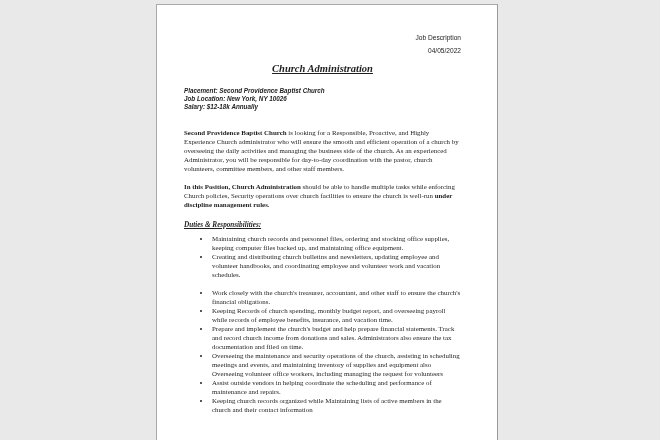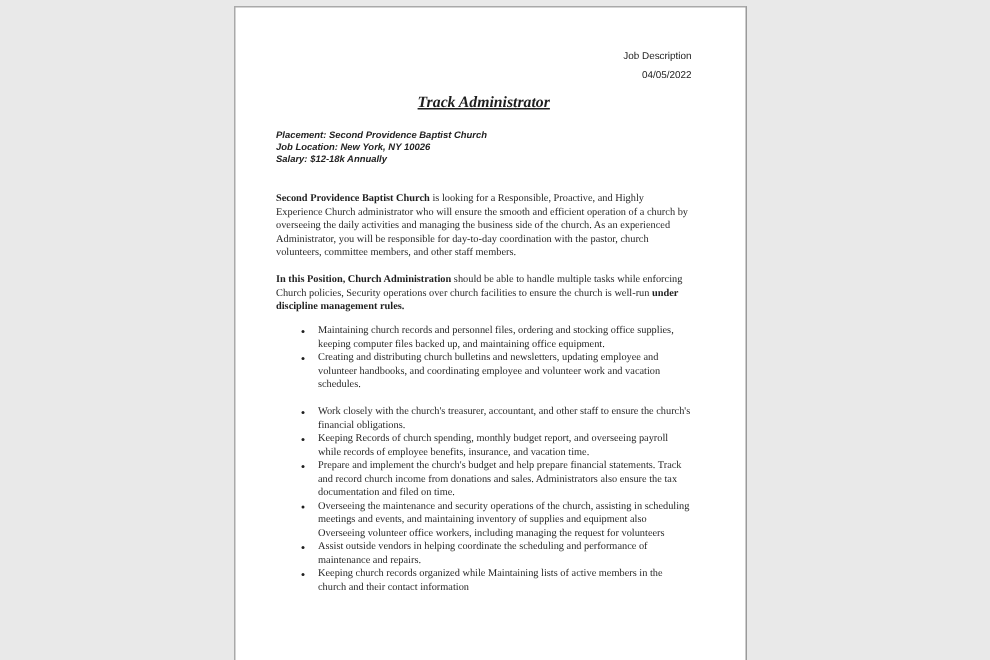--- a/index.html
+++ b/index.html
@@ -93,33 +93,36 @@
 <div class="viewport">
   <div class="page">
     <div class="page-inner">
 
       <div class="doc-header">
         <div>Job Description</div>
         <div>04/05/2022</div>
       </div>
 
       <div class="doc-title">
-        <span>Track Administrator</span>
+        <span>Church Administration</span>
       </div>
 
       <div class="meta-block">
         <div>Placement: Second Providence Baptist Church</div>
         <div>Job Location: New York, NY 10026</div>
         <div>Salary: $12-18k Annually</div>
       </div>
 
       <p class="body-text para-intro"><span class="bold">Second Providence Baptist Church</span><span> is looking for a Responsible, Proactive, and Highly Experience Church administrator who will ensure the smooth and efficient operation of a church by overseeing the daily activities and managing the business side of the church. As an experienced Administrator, you will be responsible for day-to-day coordination with the pastor, church volunteers, committee members, and other staff members.</span></p>
 
       <p class="body-text para-position"><span class="bold">In this Position, Church Administration</span><span> should be able to handle multiple tasks while enforcing Church policies, Security operations over church facilities to ensure the church is well-run </span><span class="bold">under discipline management rules.</span></p>
 
+      <div class="duties-heading">
+        <span>Duties &amp; Responsibilities:</span>
+      </div>
 
       <ul class="duties duties-1">
 
       <li>Maintaining church records and personnel files, ordering and stocking office supplies, keeping computer files backed up, and maintaining office equipment.</li>
           <li>Creating and distributing church bulletins and newsletters, updating employee and volunteer handbooks, and coordinating employee and volunteer work and vacation schedules.</li>
         </ul>
 
       <ul class="duties duties-2">
 
       <li>Work closely with the church's treasurer, accountant, and other staff to ensure the church's financial obligations.</li>

